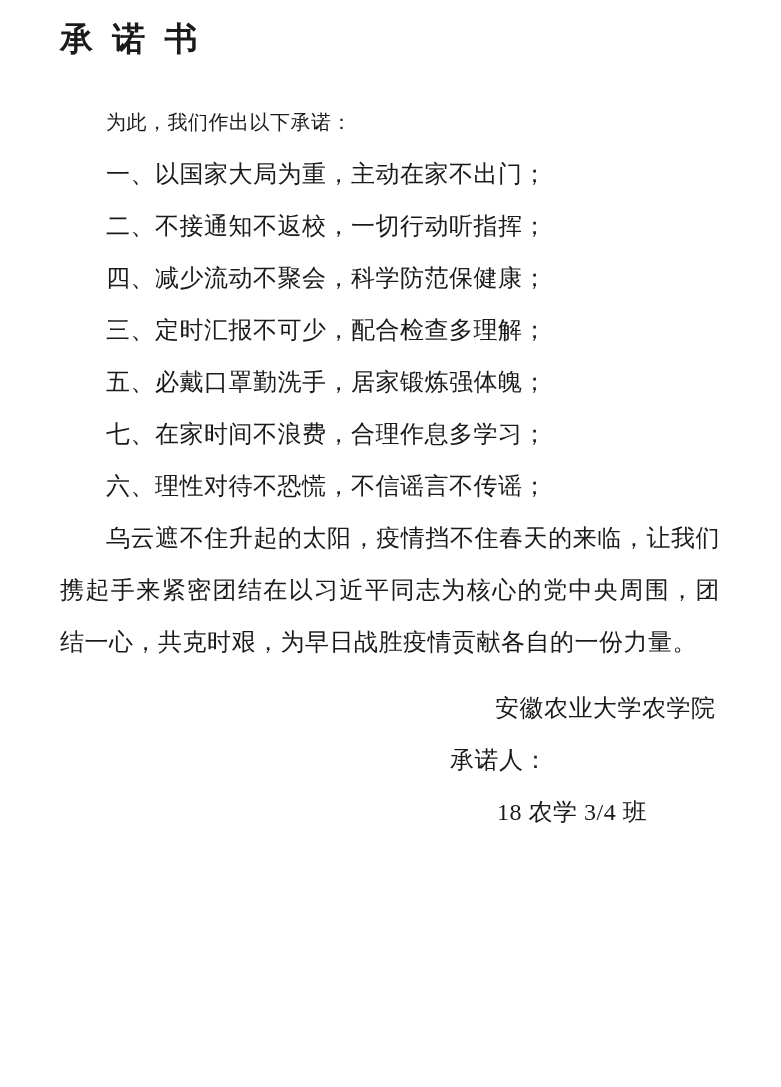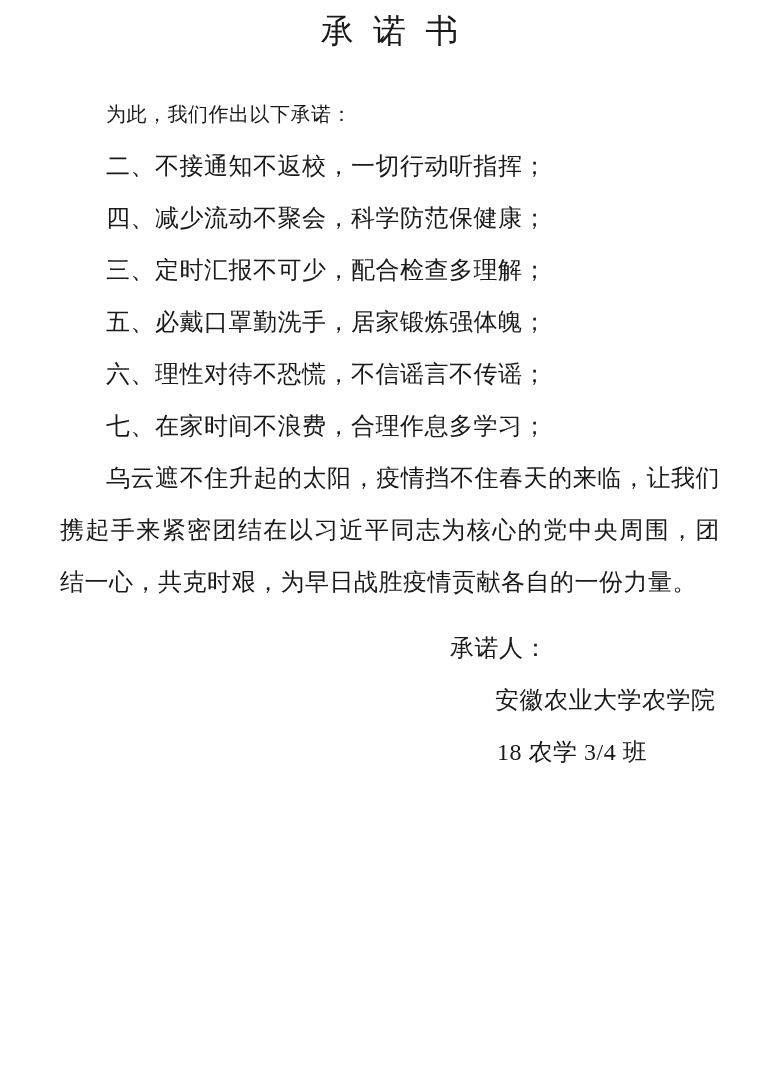--- a/index.html
+++ b/index.html
@@ -16,25 +16,24 @@
     background: #ffffff;
     color: #1a1a1a;
     font-family: "Liberation Serif", "DejaVu Serif", serif;
     overflow: hidden;
     box-sizing: border-box;
   }
   .content {
     padding: 8px 61px 0 60px;
   }
   .doc-title {
-    margin: 0 0 34px 0;
+    margin: 8px 0 34px 0;
     font-size: 33px;
     line-height: 46px;
-    font-weight: normal;
-    text-align: center;
+    font-weight: bold;
     word-spacing: 9px;
     letter-spacing: 1px;
   }
   .para {
     margin: 0;
     font-size: 24px;
     line-height: 52px;
     text-align: justify;
     text-justify: inter-ideograph;
     text-indent: 46px;
@@ -78,30 +77,31 @@
 
 <div class="page">
   <div class="content">
 
     <h1 class="doc-title">承 诺 书</h1>
 
 
     <p class="lead-in">为此，我们作出以下承诺：</p>
 
     <div class="pledge-list">
+      <p class="pledge">一、以国家大局为重，主动在家不出门；</p>
       <p class="pledge">二、不接通知不返校，一切行动听指挥；</p>
       <p class="pledge">四、减少流动不聚会，科学防范保健康；</p>
       <p class="pledge">三、定时汇报不可少，配合检查多理解；</p>
       <p class="pledge">五、必戴口罩勤洗手，居家锻炼强体魄；</p>
+      <p class="pledge">七、在家时间不浪费，合理作息多学习；</p>
       <p class="pledge">六、理性对待不恐慌，不信谣言不传谣；</p>
-      <p class="pledge">七、在家时间不浪费，合理作息多学习；</p>
     </div>
 
     <p class="para">乌云遮不住升起的太阳，疫情挡不住春天的来临，让我们携起手来紧密团结在以习近平同志为核心的党中央周围，团结一心，共克时艰，为早日战胜疫情贡献各自的一份力量。</p>
 
     <div class="signature">
+      <p class="sig-line sig-org">安徽农业大学农学院</p>
       <p class="sig-line sig-label">承诺人：</p>
-      <p class="sig-line sig-org">安徽农业大学农学院</p>
       <p class="sig-line sig-class">18 农学 3/4 班</p>
     </div>
 
   </div>
 </div>
 
 </body></html>

